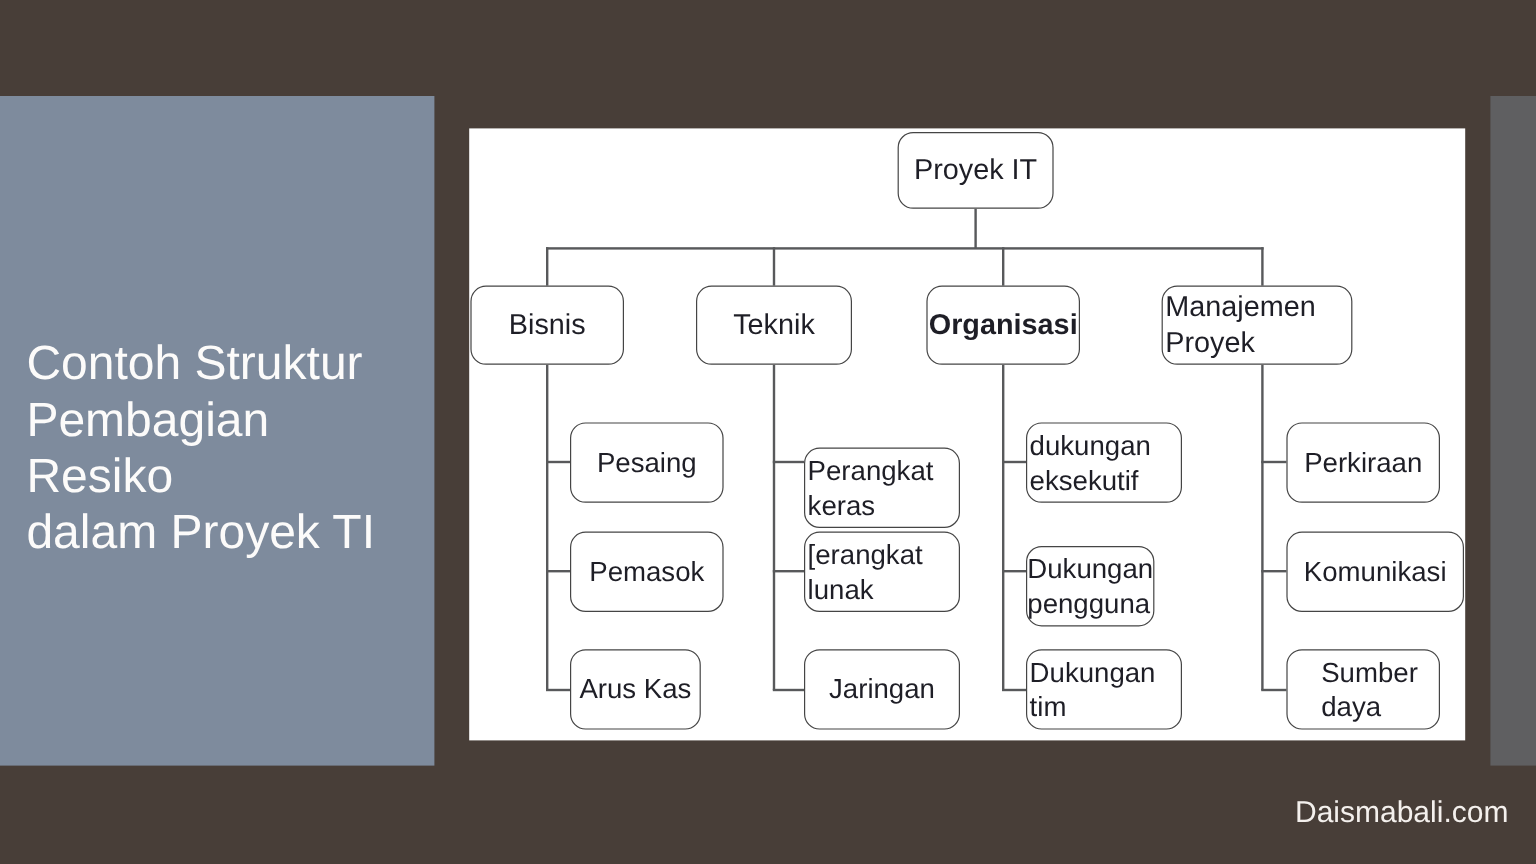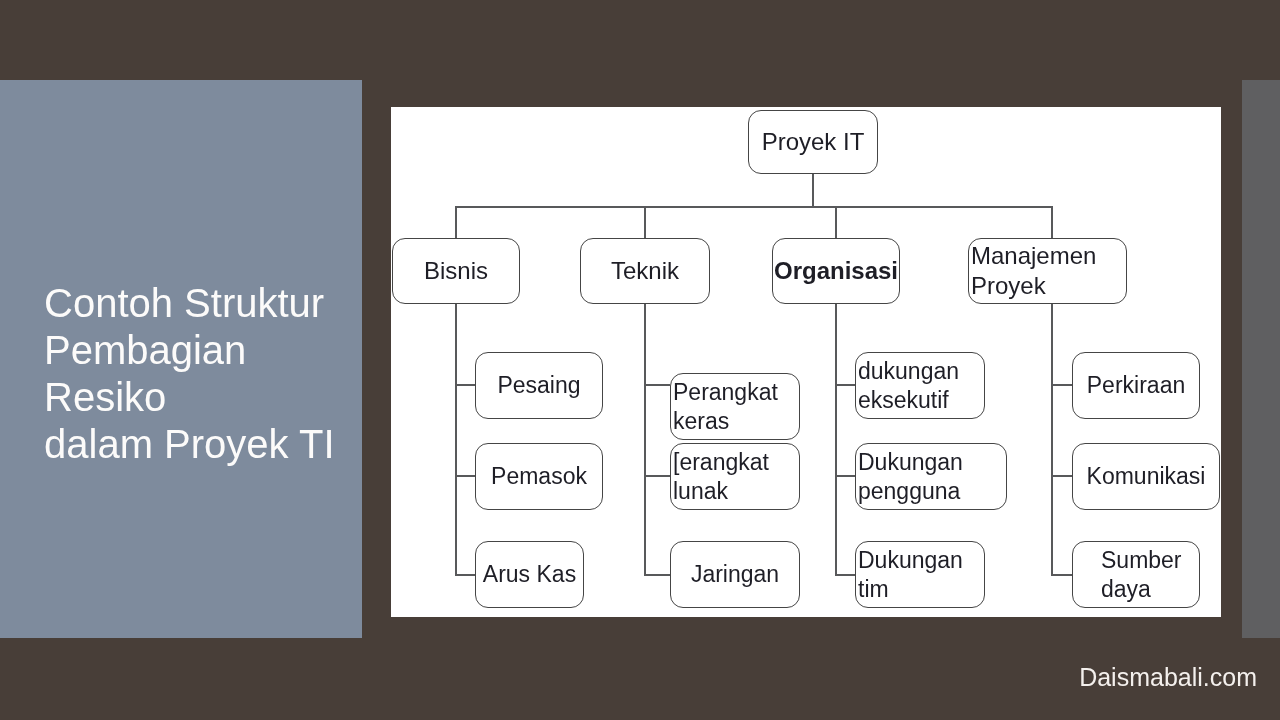--- a/index.html
+++ b/index.html
@@ -12,21 +12,20 @@
 
   .sidebar {
     position: absolute; left: 0; top: 80px; width: 362px; height: 558px;
     background: var(--color-sidebar, #7E8B9D);
   }
   .slide-title {
     position: absolute; left: 22px; top: 200px; width: 330px;
     color: var(--color-title_text, #FCFBFA);
     font-size: 40px; line-height: 47px; font-weight: 400;
     letter-spacing: 0px;
-    margin-left: 22px;
   }
   .right-strip {
     position: absolute; left: 1242px; top: 80px; width: 38px; height: 558px;
     background: var(--color-right_strip, #5F5F61);
   }
   .panel {
     position: absolute; left: 391px; top: 107px; width: 830px; height: 510px;
     background: var(--color-panel, #FFFFFF);
   }
 
@@ -102,21 +101,21 @@
 
   <div class="node lvl3" style="left:84px; top:245px; width:128px; height:67px;">Pesaing</div>
   <div class="node lvl3" style="left:84px; top:336px; width:128px; height:67px;">Pemasok</div>
   <div class="node lvl3" style="left:84px; top:434px; width:109px; height:67px;">Arus Kas</div>
 
   <div class="node lvl3" style="left:279px; top:245px; width:130px; height:67px;margin-top:21px;">Perangkat keras</div>
   <div class="node lvl3" style="left:279px; top:336px; width:130px; height:67px;">[erangkat lunak</div>
   <div class="node lvl3" style="left:279px; top:434px; width:130px; height:67px;">Jaringan</div>
 
   <div class="node lvl3" style="left:464px; top:245px; width:130px; height:67px;">dukungan eksekutif</div>
-  <div class="node lvl3" style="left:464px; top:336px; width:152px; height:67px;">Dukungan pengguna</div>
+  <div class="node lvl3" style="left:464px; top:348px; width:107px; height:67px;">Dukungan pengguna</div>
   <div class="node lvl3" style="left:464px; top:434px; width:130px; height:67px;">Dukungan tim</div>
 
   <div class="node lvl3" style="left:681px; top:245px; width:128px; height:67px;">Perkiraan</div>
   <div class="node lvl3" style="left:681px; top:336px; width:148px; height:67px;">Komunikasi</div>
   <div class="node lvl3" style="left:681px; top:434px; width:128px; height:67px;padding-left:28px;">Sumber daya</div>
 
 </div>
 
 <div class="footer">Daismabali.com</div>
 

